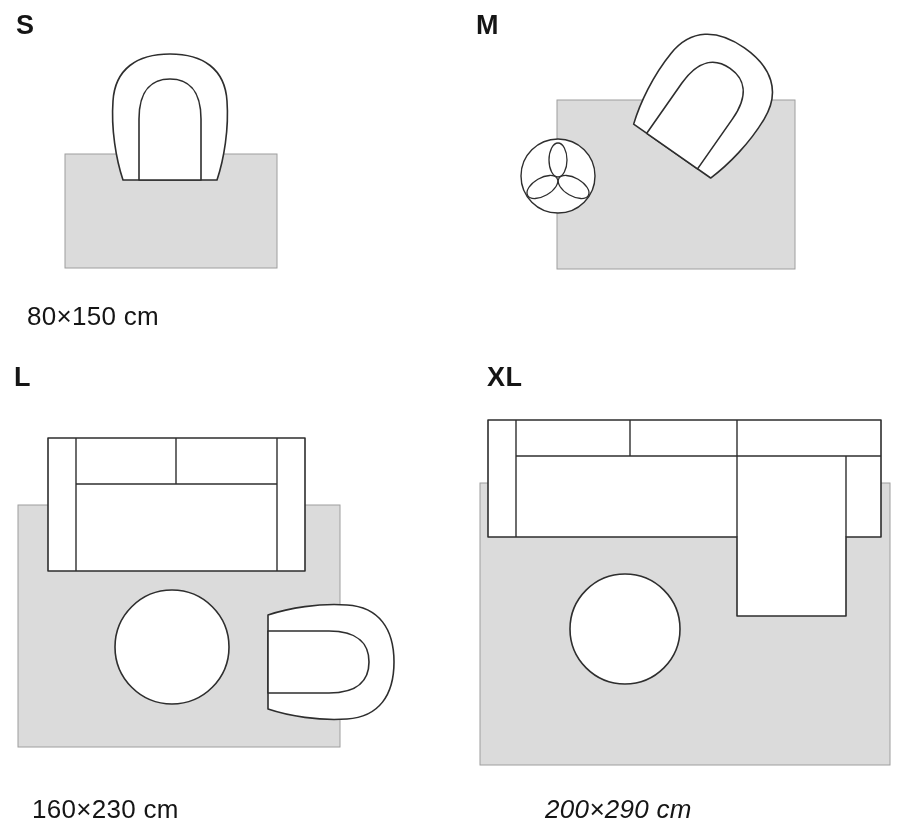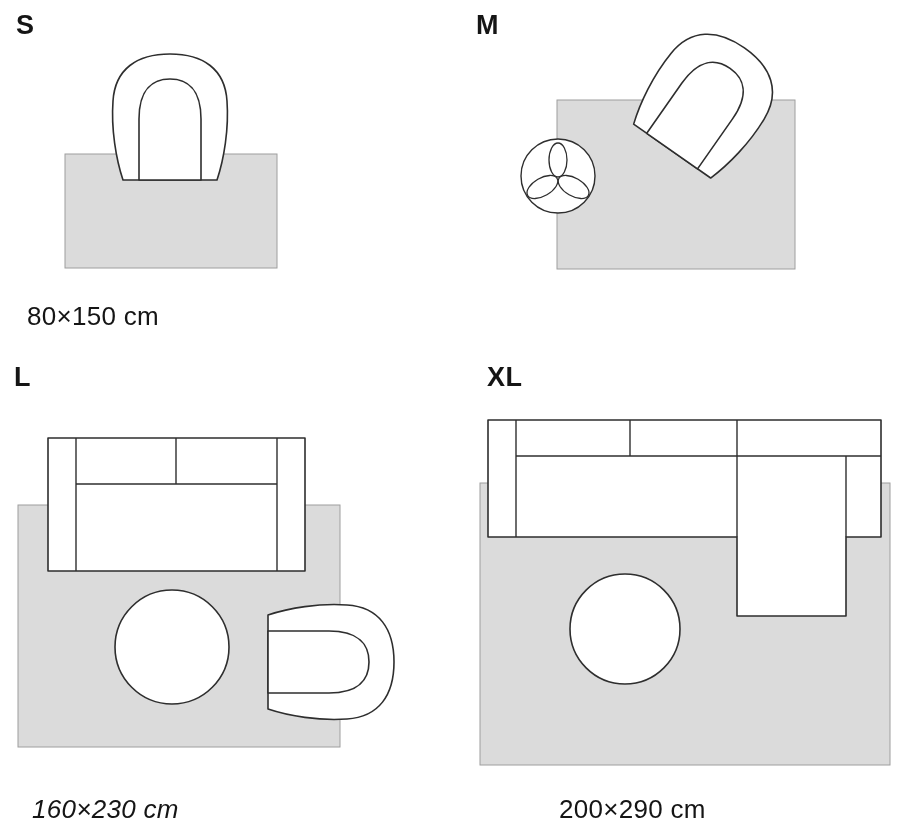--- a/index.html
+++ b/index.html
@@ -22,22 +22,22 @@
   #letter-m{left:476px;top:12px;}
   #letter-l{left:14px;top:364px;}
   #letter-xl{left:476px;top:364px;margin-left:11px;}
 
   .dim-label{
     position:absolute;width:300px;font-size:26px;font-weight:400;
     color:var(--text-color,#151515);line-height:1.1;letter-spacing:.3px;
   }
   #dim-s{left:27px;top:302px;}
   #dim-m{left:532px;top:302px;}
-  #dim-l{left:32px;top:795px;font-style:italic;}
-  #dim-xl{left:559px;top:795px;}
+  #dim-l{left:32px;top:795px;}
+  #dim-xl{left:545px;top:795px;font-style:italic;}
 
   
   .rug{fill:var(--rug-fill,#dbdbdb);stroke:var(--rug-stroke,#9e9e9e);stroke-width:1;}
   .furn{fill:#ffffff;stroke:var(--line-color,#2e2e2e);stroke-width:1.6;stroke-linejoin:round;}
   .furn-line{fill:none;stroke:var(--line-color,#2e2e2e);stroke-width:1.4;}
   .petal{fill:#ffffff;stroke:var(--line-color,#2e2e2e);stroke-width:1.3;}
 </style>
 </head>
 <body>
 

